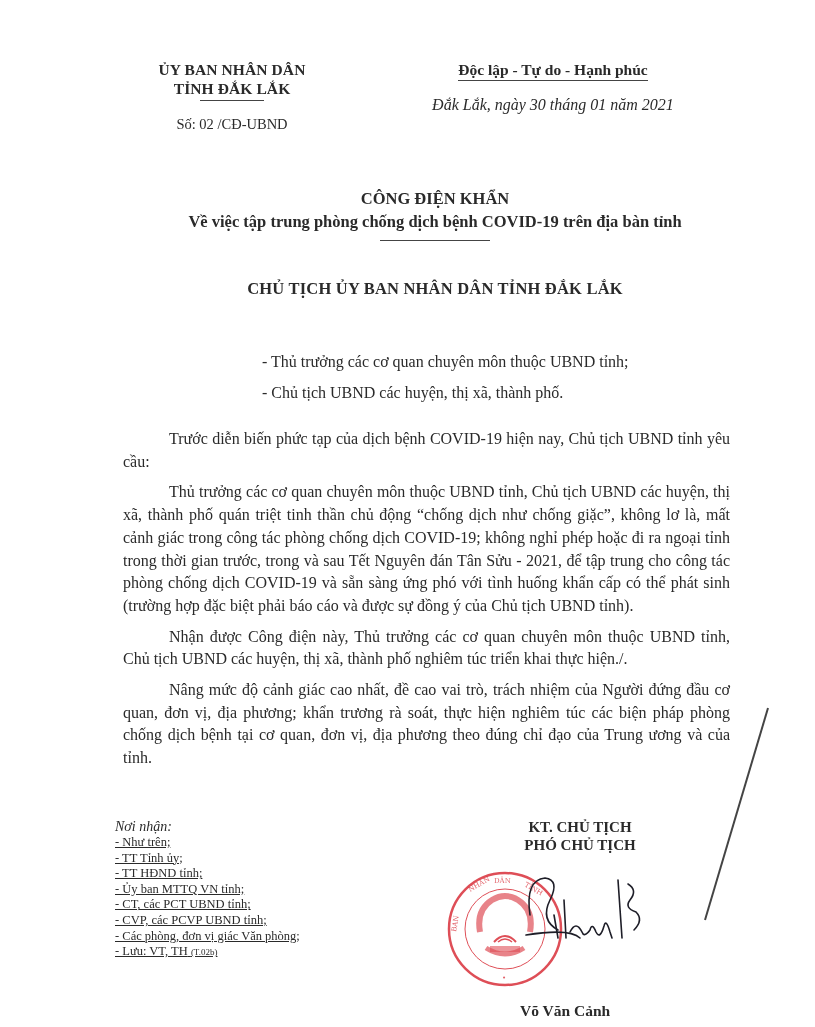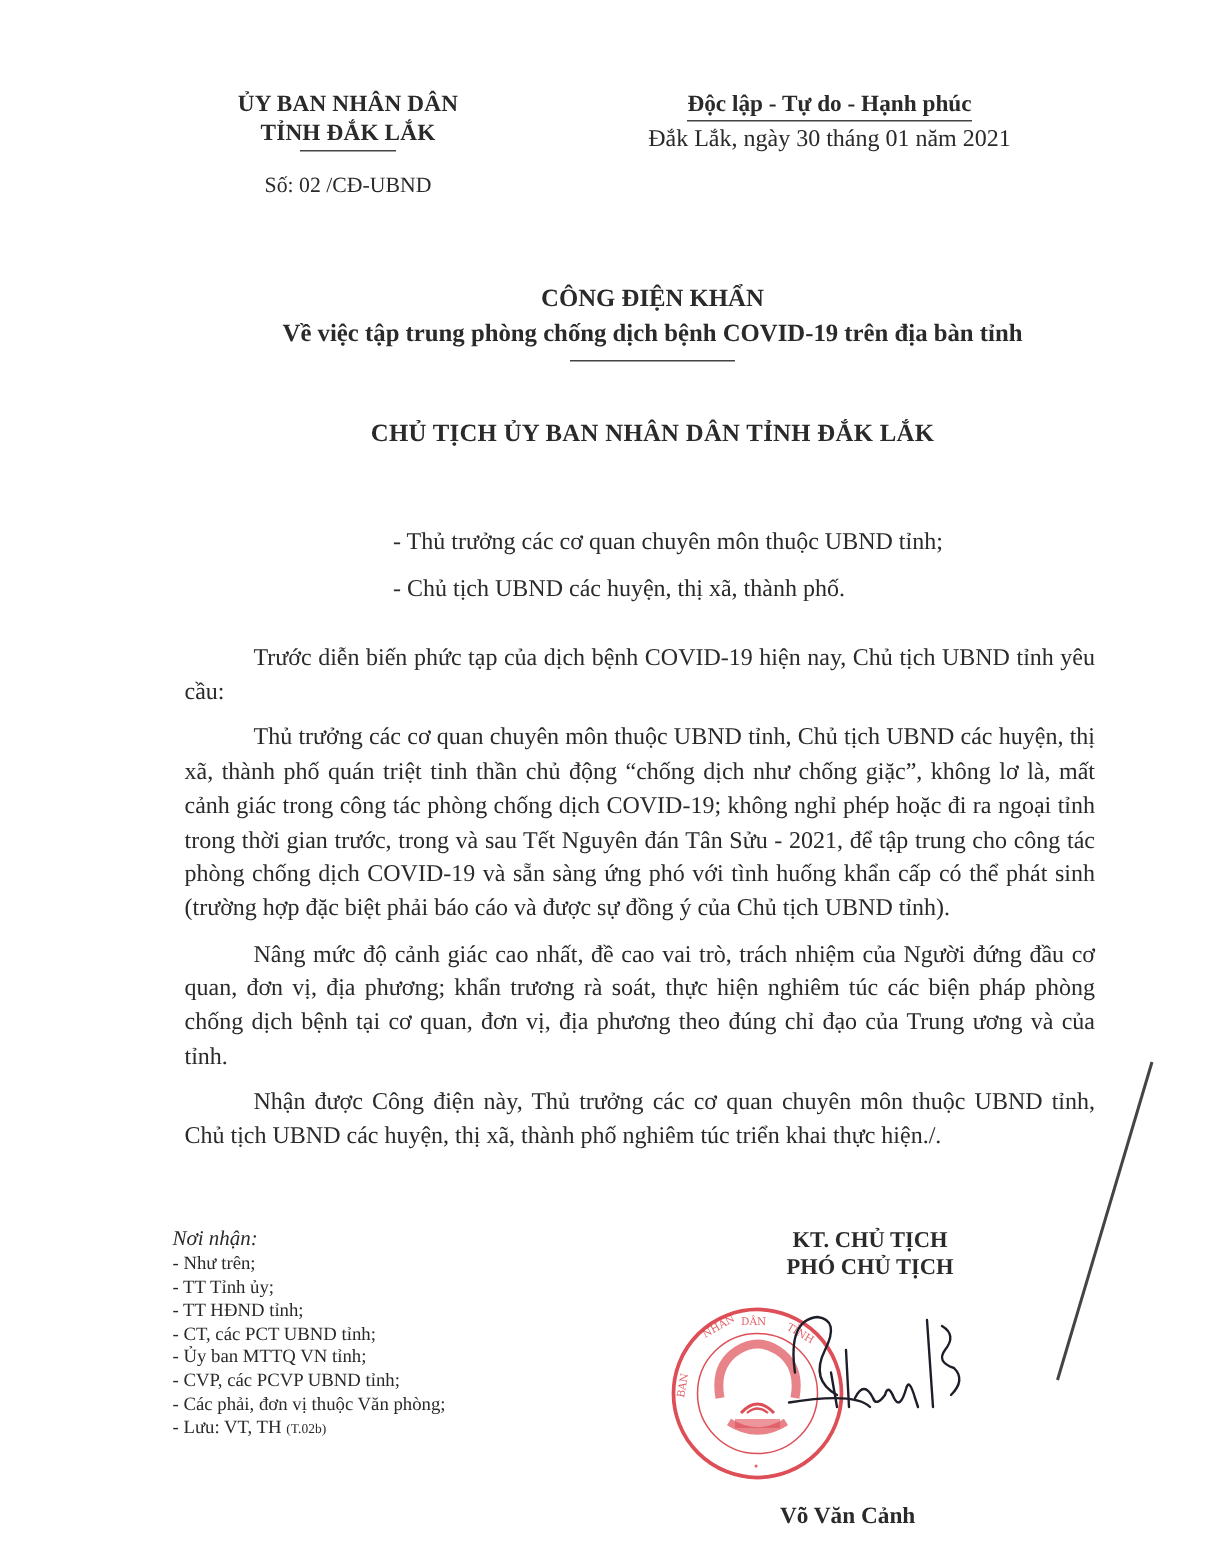--- a/index.html
+++ b/index.html
@@ -13,40 +13,40 @@
 
   .left-header { left: 128px; top: 60px; width: 208px; text-align: center; }
   .left-header .line { font-size: 15.5px; font-weight: bold; line-height: 19px; letter-spacing: 0.1px; }
   .rule { height: 0; border-top: 1.5px solid #444; margin: 0 auto; }
   .left-header .rule { width: 64px; margin-top: 2px; }
   .left-header .docno { font-size: 14.5px; margin-top: 15px; }
 
   .right-header { left: 352px; top: 60px; width: 402px; text-align: center; }
   .right-header .nation { font-size: 15.5px; font-weight: bold; line-height: 19px; letter-spacing: 0.1px; }
   .right-header .motto { font-size: 15.5px; font-weight: bold; line-height: 19px; display: inline-block; border-bottom: 1.5px solid #444; padding-bottom: 1px; }
-  .right-header .place-date { font-size: 16px; margin-top: 3px; }
+  .right-header .place-date { font-size: 16px; font-style: italic; margin-top: 15px; }
 
   .title-block { left: 120px; top: 188px; width: 630px; text-align: center; }
   .title-block .doc-type { font-size: 16.5px; font-weight: bold; line-height: 22px; }
   .title-block .subject { font-size: 16.5px; font-weight: bold; line-height: 24px; }
   .title-block .rule { width: 110px; margin-top: 6px; }
 
   .sender { left: 120px; top: 278px; width: 630px; text-align: center; }
   .sender .who { font-size: 16.5px; font-weight: bold; line-height: 22px; letter-spacing: 0.2px; }
   .sender .dien { font-size: 16.5px; font-weight: bold; margin-top: 7px; }
 
   .recipients { left: 262px; top: 346px; width: 470px; }
   .recipients .r { font-size: 16px; line-height: 31px; }
 
   .body-text { left: 113px; top: 428px; width: 617px; font-size: 16px; line-height: 22.7px; text-align: justify; }
   .body-text p { margin: 0 0 8px 10px; text-indent: 46px; }
 
   .noi-nhan { left: 115px; top: 818px; width: 300px; }
   .noi-nhan .head { font-size: 14px; font-style: italic; font-weight: normal; line-height: 17px; }
-  .noi-nhan .item { font-size: 12.5px; line-height: 15.6px; }
+  .noi-nhan .item { font-size: 12.5px; line-height: 15.6px; text-decoration: underline; }
   .noi-nhan .small { font-size: 9px; }
 
   .signature { left: 500px; top: 818px; width: 160px; text-align: center; }
   .signature .role { font-size: 15px; font-weight: bold; line-height: 18px; }
   .signer-name { left: 520px; top: 986px; font-size: 15.5px; font-weight: bold; margin-top: 16px; }
 
   .stamp { left: 446px; top: 870px; width: 118px; height: 118px; }
   .signature-mark { left: 520px; top: 860px; width: 160px; height: 110px; }
   .diag-line { left: 690px; top: 690px; width: 80px; height: 300px; }
 </style>
@@ -76,37 +76,37 @@
 </div>
 
 <div class="abs recipients">
   <div class="r">- Thủ trưởng các cơ quan chuyên môn thuộc UBND tỉnh;</div>
   <div class="r">- Chủ tịch UBND các huyện, thị xã, thành phố.</div>
 </div>
 
 <div class="abs body-text">
   <p>Trước diễn biến phức tạp của dịch bệnh COVID-19 hiện nay, Chủ tịch UBND tỉnh yêu cầu:</p>
   <p>Thủ trưởng các cơ quan chuyên môn thuộc UBND tỉnh, Chủ tịch UBND các huyện, thị xã, thành phố quán triệt tinh thần chủ động “chống dịch như chống giặc”, không lơ là, mất cảnh giác trong công tác phòng chống dịch COVID-19; không nghỉ phép hoặc đi ra ngoại tỉnh trong thời gian trước, trong và sau Tết Nguyên đán Tân Sửu - 2021, để tập trung cho công tác phòng chống dịch COVID-19 và sẵn sàng ứng phó với tình huống khẩn cấp có thể phát sinh (trường hợp đặc biệt phải báo cáo và được sự đồng ý của Chủ tịch UBND tỉnh).</p>
+  <p>Nhận được Công điện này, Thủ trưởng các cơ quan chuyên môn thuộc UBND tỉnh, Chủ tịch UBND các huyện, thị xã, thành phố nghiêm túc triển khai thực hiện./.</p>
   <p>Nâng mức độ cảnh giác cao nhất, đề cao vai trò, trách nhiệm của Người đứng đầu cơ quan, đơn vị, địa phương; khẩn trương rà soát, thực hiện nghiêm túc các biện pháp phòng chống dịch bệnh tại cơ quan, đơn vị, địa phương theo đúng chỉ đạo của Trung ương và của tỉnh.</p>
-  <p>Nhận được Công điện này, Thủ trưởng các cơ quan chuyên môn thuộc UBND tỉnh, Chủ tịch UBND các huyện, thị xã, thành phố nghiêm túc triển khai thực hiện./.</p>
 </div>
 
 <svg class="abs diag-line" viewBox="0 0 80 300">
   <line x1="78" y1="18" x2="15" y2="230" stroke="#444" stroke-width="2"></line>
 </svg>
 
 <div class="abs noi-nhan">
   <div class="head">Nơi nhận:</div>
   <div class="item">- Như trên;</div>
   <div class="item">- TT Tỉnh ủy;</div>
   <div class="item">- TT HĐND tỉnh;</div>
+  <div class="item">- Ủy ban MTTQ VN tỉnh;</div>
   <div class="item">- CT, các PCT UBND tỉnh;</div>
-  <div class="item">- Ủy ban MTTQ VN tỉnh;</div>
   <div class="item">- CVP, các PCVP UBND tỉnh;</div>
-  <div class="item">- Các phải, đơn vị thuộc Văn phòng;</div>
+  <div class="item">- Các phòng, đơn vị giác Văn phòng;</div>
   <div class="item"><span>- Lưu: VT, TH</span> <span class="small">(T.02b)</span></div>
 </div>
 
 <div class="abs signature">
   <div class="role">KT. CHỦ TỊCH</div>
   <div class="role">PHÓ CHỦ TỊCH</div>
 </div>
 
 <svg class="abs stamp" viewBox="0 0 118 118">
   <g fill="none" stroke="#d9303a" opacity="0.85">

